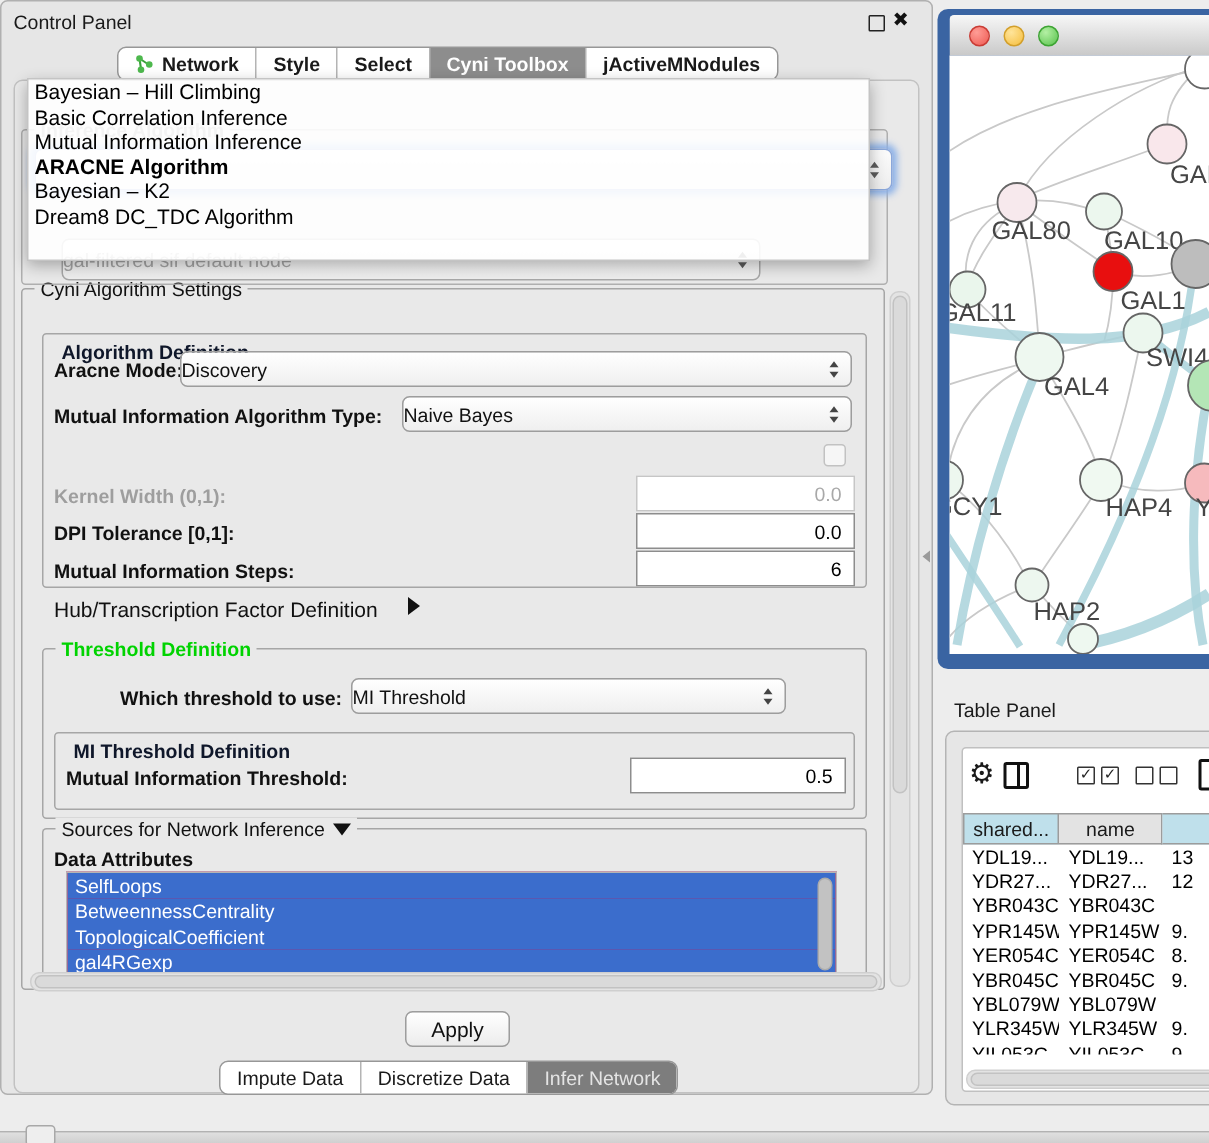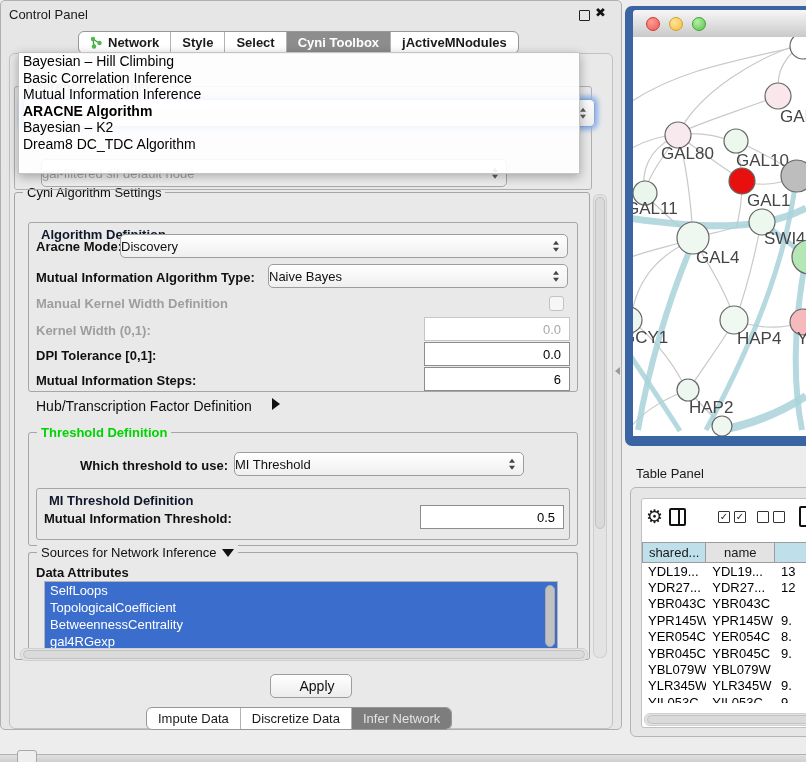--- a/index.html
+++ b/index.html
@@ -177,21 +177,20 @@
       </span>
   </div>
   <div class="lbl" style="left:36px;top:270px;">Mutual Information Algorithm Type:</div>
   <div class="combo" style="left:268px;top:264px;width:300px;height:24px;box-sizing:border-box;">
     <span>Naive Bayes</span>
     <span class="arrows">
         <span class="tri-up"></span>
         <span class="tri-dn"></span>
       </span>
   </div>
-  <div class="lbl dis" style="left:36px;top:296px;">Manual Kernel Width Definition</div>
   <div class="checkbox" style="left:549px;top:296px;"></div>
   <div class="lbl dis" style="left:36px;top:323px;">Kernel Width (0,1):</div>
   <div class="field dis" style="left:424px;top:317px;width:128px;height:22px;">
       <span>0.0</span>
     </div>
   <div class="lbl" style="left:36px;top:348px;">DPI Tolerance [0,1]:</div>
   <div class="field" style="left:424px;top:342px;width:128px;height:22px;">
       <span>0.0</span>
     </div>
   <div class="lbl" style="left:36px;top:373px;">Mutual Information Steps:</div>
@@ -224,36 +223,36 @@
   <div class="group" style="left:28px;top:552px;width:548px;height:104px;border-bottom:none;">
     <span class="legend lg-black">
       <span>Sources for Network Inference</span>
       <span class="tri-down"></span>
     </span>
   </div>
   <div class="lbl" style="left:36px;top:565px;">Data Attributes</div>
   <div class="listbox" style="left:44px;top:581px;width:512px;height:71px;">
     <div>
         <div class="attr-item">SelfLoops</div>
+        <div class="attr-item">BetweennessCentrality</div>
         <div class="attr-item">TopologicalCoefficient</div>
-        <div class="attr-item">BetweennessCentrality</div>
         <div class="attr-item">gal4RGexp</div>
       </div>
     <div class="sb-thumb" style="right:2px;top:3px;width:8px;height:60px;"></div>
   </div>
 
   <div class="sb-track-v" style="left:20px;top:648px;width:566px;height:11px;">
     <div class="sb-thumb light" style="left:2px;top:1px;right:2px;height:7px;"></div>
   </div>
 
   <div class="sb-track-v" style="left:593px;top:194px;width:12px;height:462px;">
     <div class="sb-thumb light" style="left:1px;top:2px;width:8px;height:330px;"></div>
   </div>
 
-  <div class="btn" style="left:270px;top:674px;width:68px;height:22px;padding-left:12px;">
+  <div class="btn" style="left:270px;top:674px;width:68px;height:22px;">
     <span>Apply</span>
   </div>
 
   <div class="seg-group" style="left:146px;top:707px;">
     <div class="seg">
         <span>Impute Data</span>
       </div>
     <div class="seg">
         <span>Discretize Data</span>
       </div>

